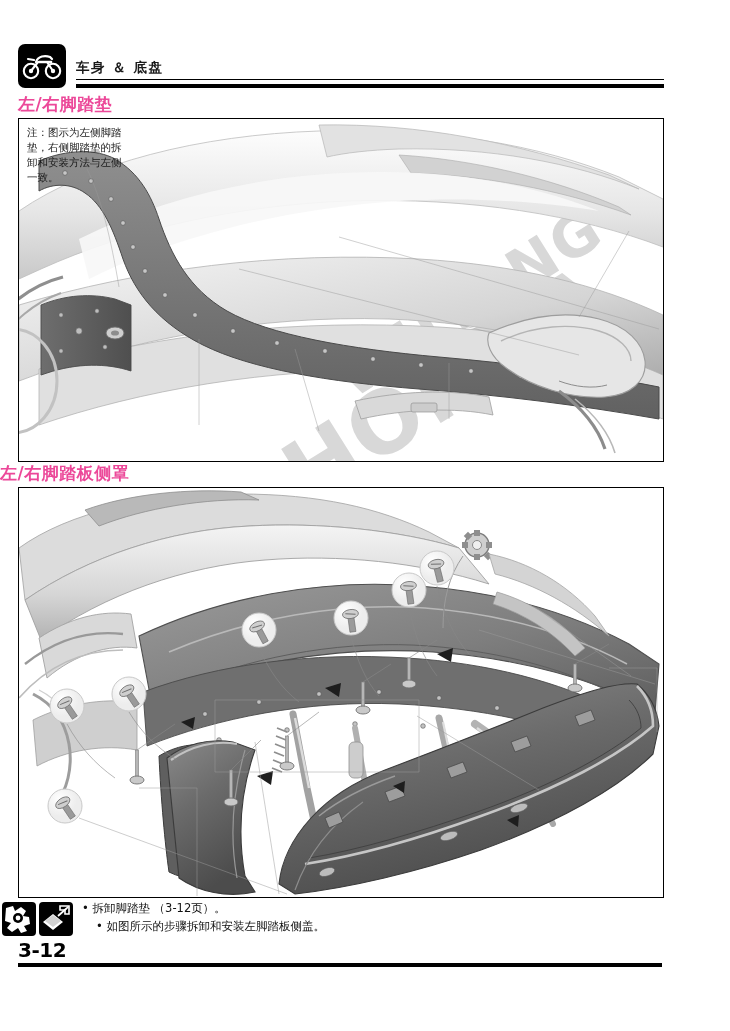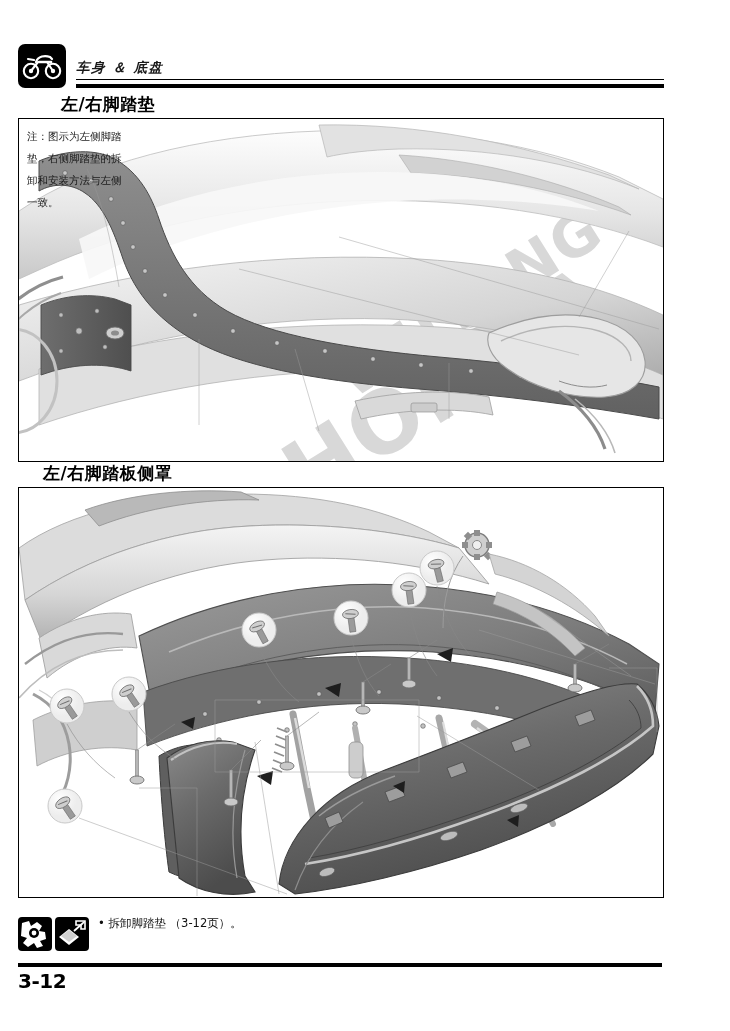--- a/index.html
+++ b/index.html
@@ -21,21 +21,20 @@
     inset: 0;
     background: #fff;
   }
 
   
   .header {
     position: absolute;
     left: 0; top: 0;
     width: 730px;
     height: 96px;
-    font-style: italic;
   }
   .moto-badge {
     position: absolute;
     left: 18px;
     top: 44px;
     width: 48px;
     height: 44px;
     background: #000;
     border-radius: 7px;
   }
@@ -66,45 +65,44 @@
     width: 588px;
     height: 1px;
     background: #000;
   }
 
   
   .section-title {
     position: absolute;
     font-size: 17px;
     font-weight: bold;
-    color: #000000;
+    color: #ec4899;
     letter-spacing: 0.5px;
     white-space: nowrap;
-    margin-left: 43px;
   }
   #title-1 { left: 18px; top: 93px; }
   #title-2 { left: 0; top: 462px; }
 
   
   .panel {
     position: absolute;
     border: 1.4px solid #000;
     background: #fff;
     overflow: hidden;
   }
   #panel-1 { left: 18px; top: 118px; width: 644px; height: 342px; }
   #panel-2 { left: 18px; top: 487px; width: 644px; height: 409px; }
 
   .note {
     position: absolute;
     left: 8px;
     top: 6px;
     width: 104px;
     font-size: 10.5px;
-    line-height: 22px;
+    line-height: 15px;
     color: #1a1a1a;
     z-index: 6;
     font-family: "DejaVu Sans", "Liberation Sans", sans-serif;
   }
 
   
   .wm {
     position: absolute;
     font-weight: bold;
     color: #d8d8d8;
@@ -137,25 +135,24 @@
     z-index: 1;
     transform: rotate(-6deg);
   }
 
   
   .art { position: absolute; left: 0; top: 0; z-index: 3; }
 
   
   .proc {
     position: absolute;
-    left: 18px;
+    left: 2px;
     top: 902px;
     width: 660px;
     height: 42px;
-    margin-top: 15px;
   }
   .proc-icons {
     position: absolute;
     left: 0;
     top: 0;
     display: flex;
     gap: 3px;
   }
   .proc-icon {
     width: 34px;
@@ -179,21 +176,21 @@
     position: absolute;
     left: 18px;
     top: 963px;
     width: 644px;
     height: 3.5px;
     background: #000;
   }
   .page-num {
     position: absolute;
     left: 18px;
-    top: 969px;
+    top: 938px;
     font-size: 20px;
     font-weight: bold;
     color: #000;
     letter-spacing: -0.5px;
   }
 </style>
 </head>
 <body>
 
 <div class="page">
@@ -613,19 +610,20 @@
           <path d="M6 19 L14 13 L22 19 L14 25 Z" fill="#000000" opacity="0.18"></path>
           <path d="M21 4 L30 4 L30 12 L26 12 L26 8 L21 8 Z" fill="none" stroke="#ffffff" stroke-width="1.6"></path>
           <path d="M19 14 L28 6" stroke="#ffffff" stroke-width="1.8"></path>
           <path d="M27 5 L30 4 L29 7 Z" fill="#ffffff"></path>
         </svg>
       </div>
     </div>
 
     <div class="proc-text">
       <div class="l1">• 拆卸脚踏垫 （3-12页）。</div>
+      <div class="l2">• 如图所示的步骤拆卸和安装左脚踏板侧盖。</div>
     </div>
   </div>
 
   <div class="footer-rule"></div>
   <div class="page-num">3-12</div>
 
 </div>
 
 </body></html>

